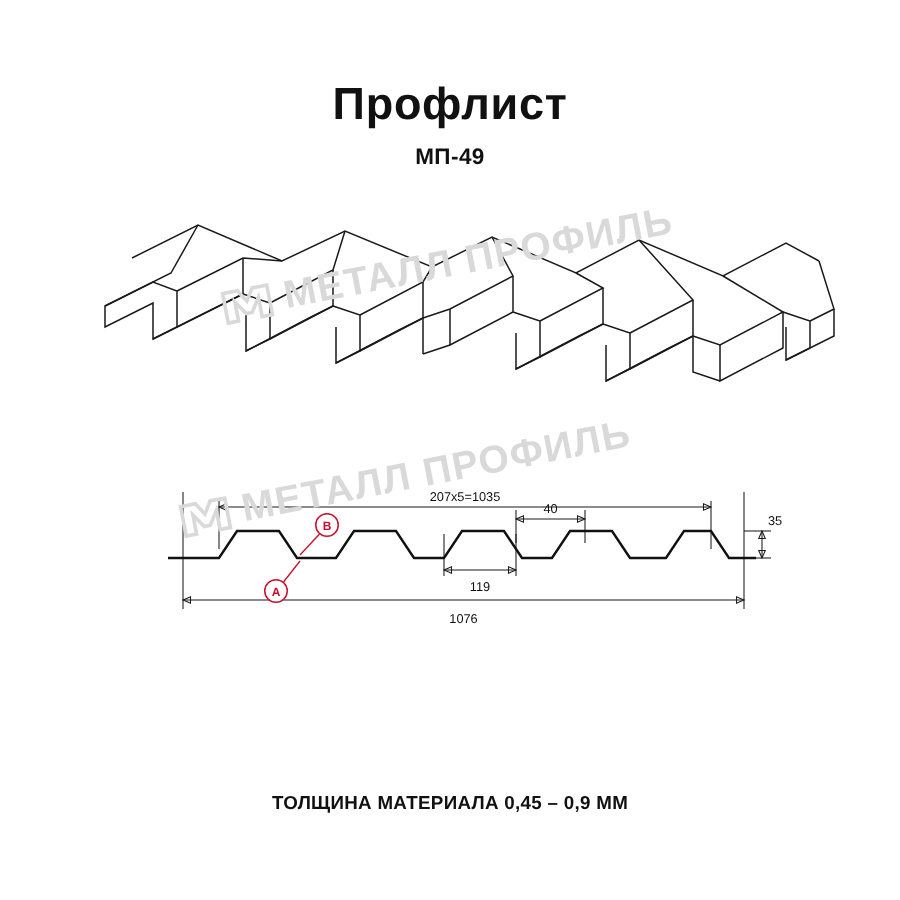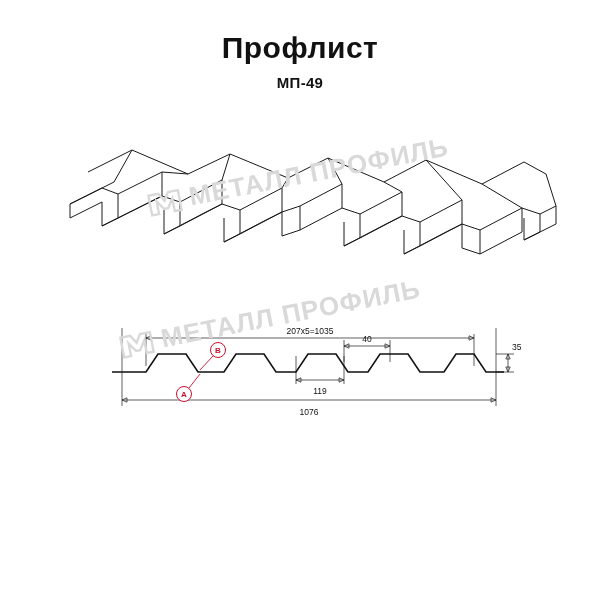--- a/index.html
+++ b/index.html
@@ -17,21 +17,21 @@
   }
   .page {
     position: relative;
     width: 600px;
     height: 600px;
     box-sizing: border-box;
   }
   
   .header {
     position: absolute;
-    top: 32px;
+    top: 54px;
     left: 0;
     width: 600px;
     text-align: center;
   }
   .title {
     font-size: 30px;
     font-weight: bold;
     letter-spacing: 0.5px;
     color: #111111;
     line-height: 1.05;
@@ -281,14 +281,15 @@
   </div>
 
   <div class="wm wm-2">
     <span class="wm-mark">
       <svg width="34" height="26" viewBox="0 0 34 26" aria-hidden="true">
         <path d="M2 24 L2 4 L12 4 L17 12 L22 4 L32 4 L32 24 L25 24 L25 11 L19 20 L15 20 L9 11 L9 24 Z" fill="none" stroke="#d9d9d9" stroke-width="2.4"></path>
       </svg>
     </span><span class="wm-text">МЕТАЛЛ ПРОФИЛЬ</span>
   </div>
 
+  <div class="footer">ТОЛЩИНА МАТЕРИАЛА 0,45 – 0,9 ММ</div>
 
 </div>
 
 </body></html>

